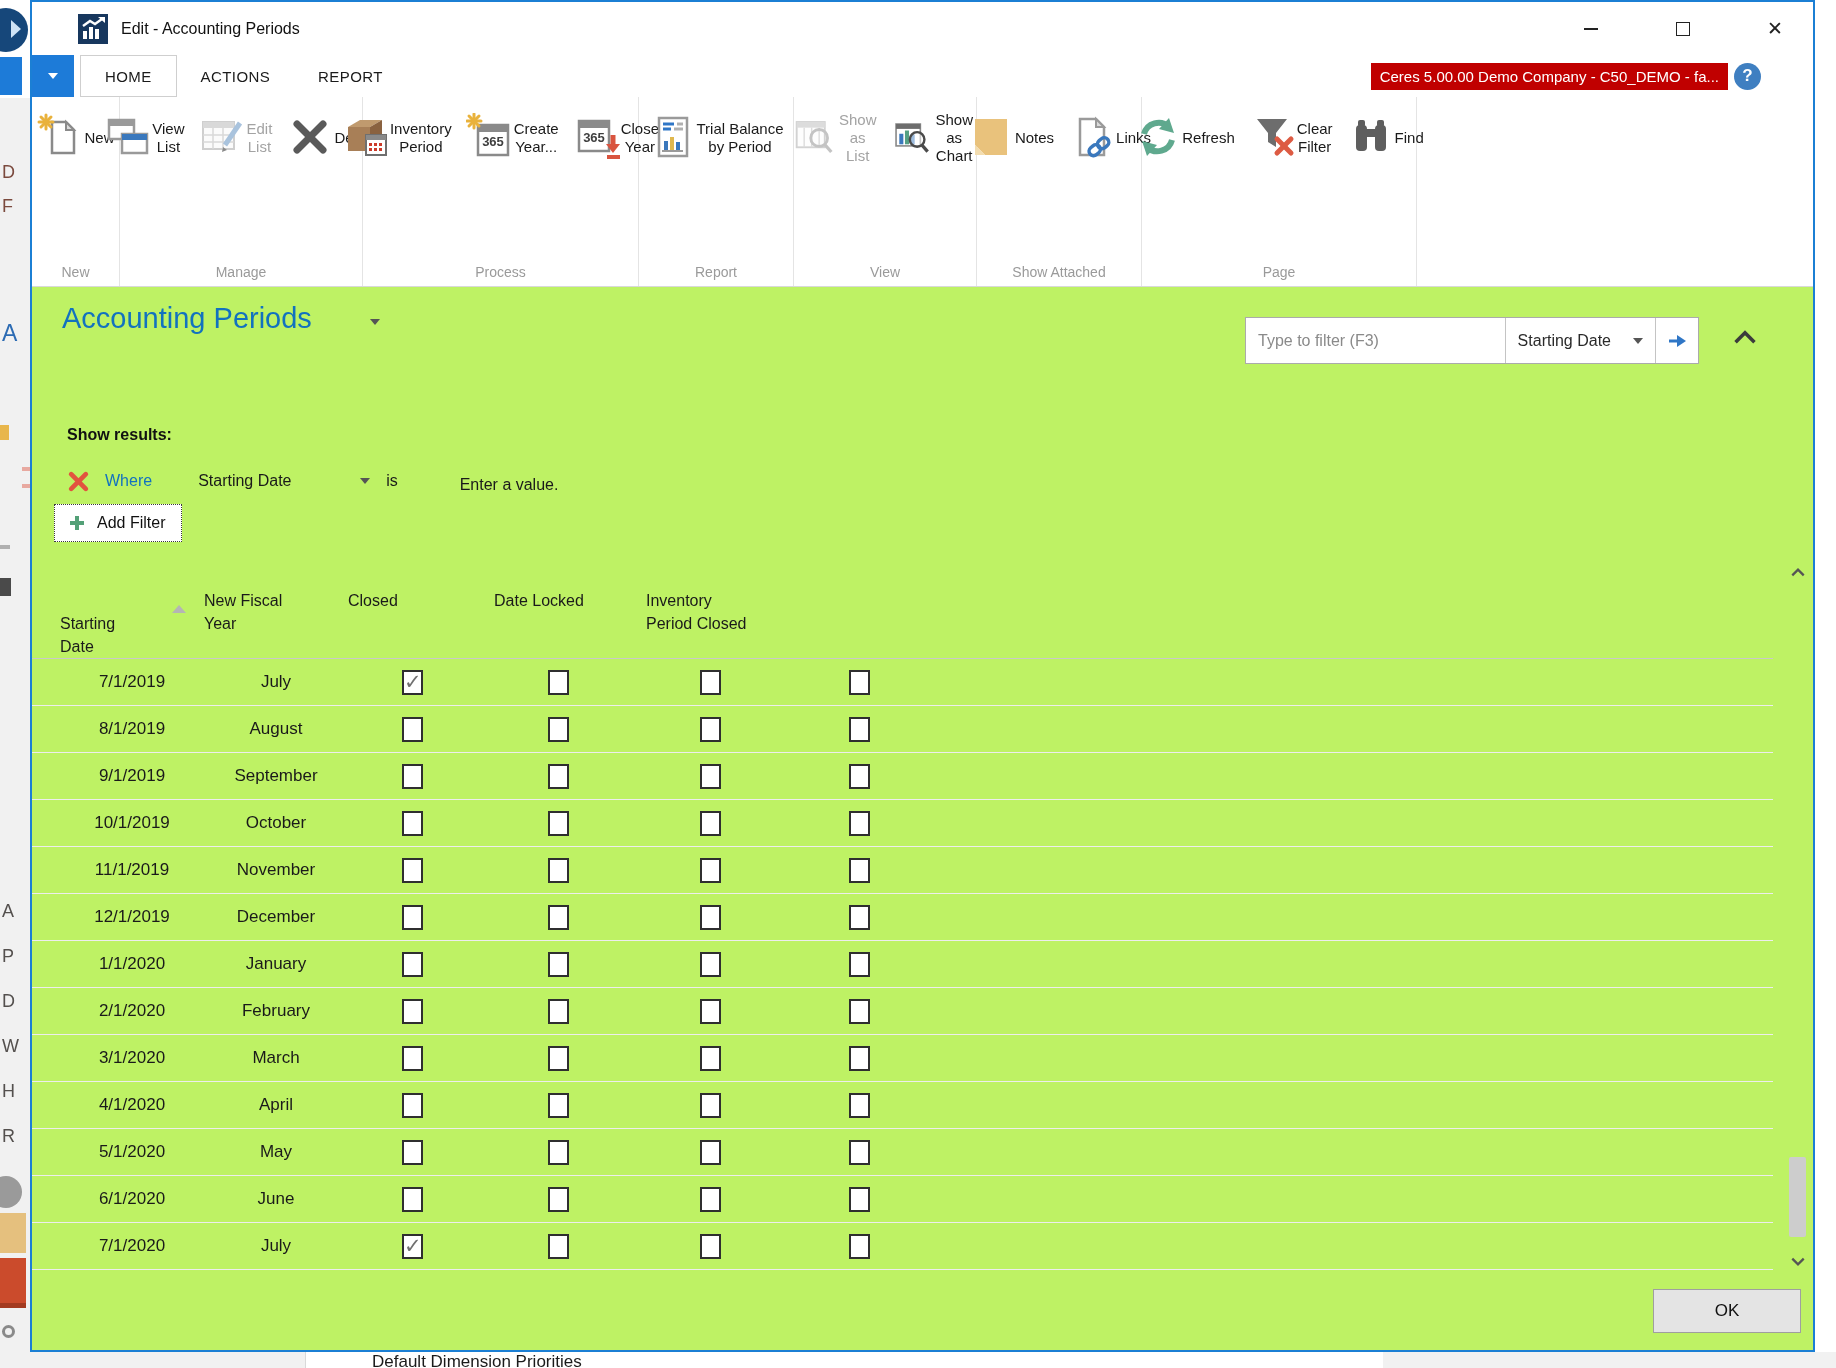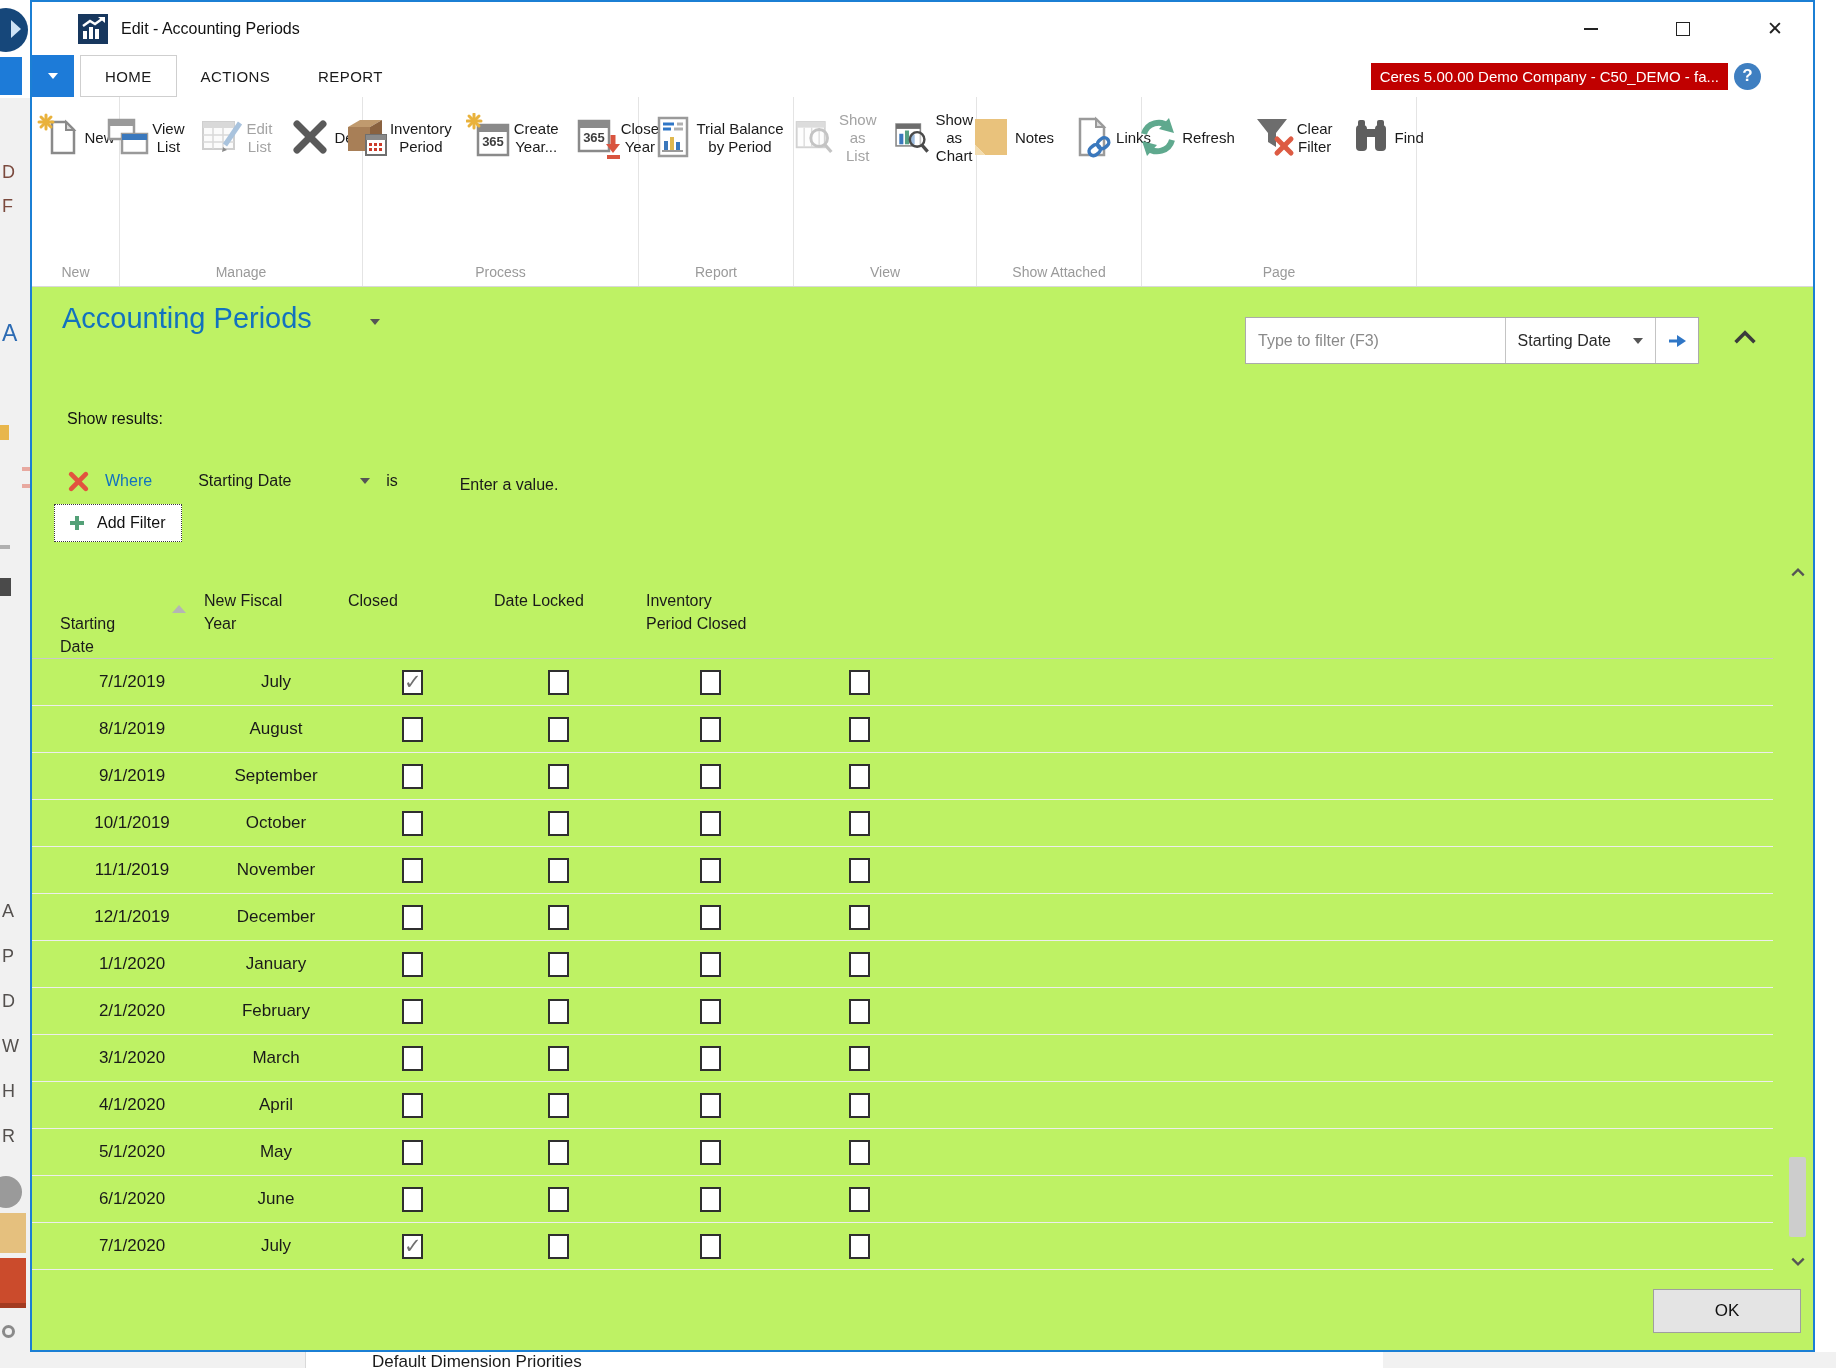--- a/index.html
+++ b/index.html
@@ -58,21 +58,21 @@
   .page-title .caret { margin-left:14px; border-top-color:#555; margin-top:6px; }
   .filterbox { position:absolute; top:315px; right:114px; width:454px; height:47px; border:1px solid #ababab; display:flex; align-items:center; font-size:16px; background:#fff; }
   .filterbox input { flex:1; border:none; outline:none; font-size:16px; padding:0 12px; color:#333; font-family:"Liberation Sans",sans-serif; min-width:0; }
   .filterbox input::placeholder { color:#8a8a8a; }
   .fb-divider { width:1px; align-self:stretch; background:#c4c4c4; }
   .fb-field { display:flex; align-items:center; gap:22px; padding:0 12px; color:#2a2a2a; white-space:nowrap; }
   .fb-go { width:42px; display:flex; align-items:center; justify-content:center; }
   .collapse-btn { position:absolute; top:327px; right:55px; width:26px; height:20px; }
 
   
-  .show-results { position:absolute; left:35px; top:408px; font-size:16px; font-weight:normal; color:#111; }
+  .show-results { position:absolute; left:35px; top:424px; font-size:16px; font-weight:bold; color:#111; }
   .where-row { position:absolute; left:35px; top:464px; height:30px; display:flex; align-items:center; font-size:16px; color:#1a1a1a; }
   .where-x { width:23px; height:23px; margin-right:15px; }
   .where-link { color:#1272bf; }
   .where-field { margin-left:46px; width:172px; display:flex; align-items:center; justify-content:space-between; }
   .where-op { margin-left:16px; }
   .where-value { margin-left:62px;margin-top:8px; }
   .add-filter { position:absolute; left:22px; top:502px; border:1px dotted #3a3a3a; background:#fff; display:flex; align-items:center; padding:9px 16px 9px 13px; font-size:16px; color:#111; }
   .add-filter svg { margin-right:11px; }
 
   

